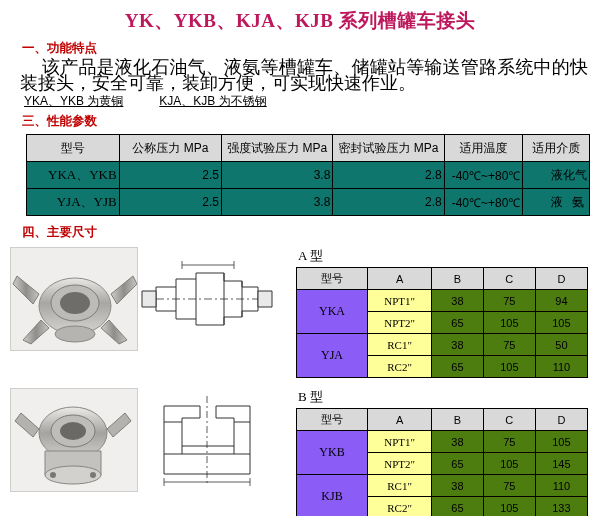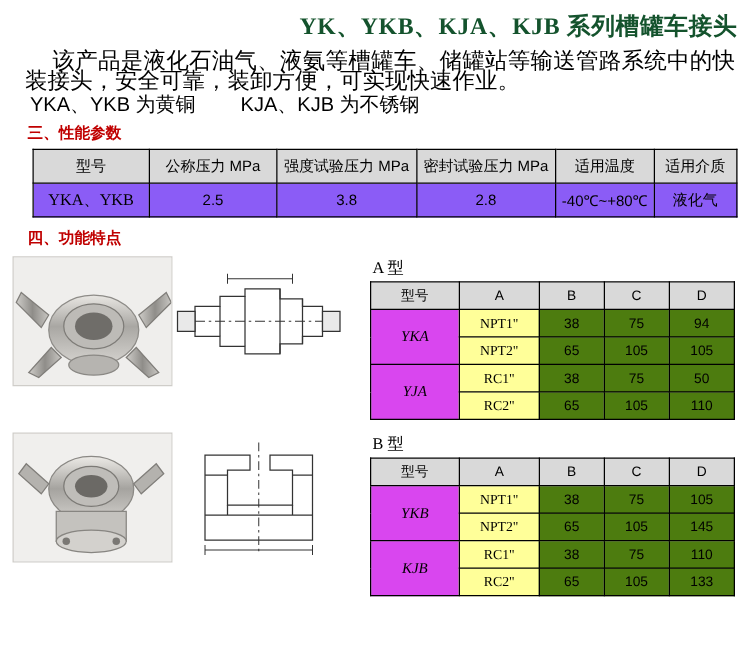--- a/index.html
+++ b/index.html
@@ -16,48 +16,49 @@
     position: relative;
   }
   .page {
     width: 600px;
     height: 516px;
     position: relative;
     box-sizing: border-box;
     padding: 0 10px;
   }
   .title {
-    text-align: right;
+    text-align: center;
     font-size: 19px;
     font-weight: bold;
     font-family: "Liberation Serif", serif;
     letter-spacing: 0.5px;
     margin: 8px 0 6px 0;
-    color: #14532d;
+    color: #be185d;
   }
   .sec-head {
     color: #c00000;
     font-weight: bold;
     font-size: 12.5px;
     font-family: "Liberation Sans", sans-serif;
     margin: 3px 0 2px 12px;
   }
   .para {
     font-size: 18px;
     line-height: 16px;
     margin: 0 2px 0 10px;
     text-align: justify;
     font-family: "Liberation Sans", sans-serif;
   }
   .para .indent {
     padding-left: 22px;
   }
   .mat-line {
-    font-size: 16px;
+    font-size: 12px;
     margin: 2px 0 2px 14px;
+    text-decoration: underline;
   }
   .mat-line .gap {
     display: inline-block;
     width: 36px;
   }
 
   
   table.spec {
     border-collapse: collapse;
     margin: 4px 0 0 16px;
@@ -70,21 +71,22 @@
     text-align: center;
     height: 26px;
     font-family: "Liberation Sans", sans-serif;
     padding: 0 2px;
   }
   table.spec thead th {
     background: #d9d9d9;
     font-weight: normal;
   }
   table.spec tbody td {
-    background: #8b5cf6;
+    background: #0f766e;
+    text-align: right;
   }
   table.spec tbody td.name {
     font-family: "Liberation Serif", serif;
     font-size: 13px;
   }
   table.spec td.wide-sp {
     letter-spacing: 3px;
   }
 
   
@@ -141,40 +143,40 @@
     font-size: 11px;
     text-align: center;
     height: 19px;
     font-family: "Liberation Sans", sans-serif;
   }
   table.dim thead th {
     background: #d9d9d9;
     font-weight: normal;
   }
   table.dim td.model {
-    background: #d946ef;
+    background: #8b5cf6;
     font-family: "Liberation Serif", serif;
     font-size: 12px;
-    font-style: italic;
   }
   table.dim td.val {
     background: #4d7c0f;
   }
   table.dim td.thread {
     background: #ffff99;
     font-family: "Liberation Serif", serif;
   }
 </style>
 </head>
 <body>
 
 <div class="page">
 
   <div class="title">YK、YKB、KJA、KJB 系列槽罐车接头</div>
 
+  <div class="sec-head">一、功能特点</div>
   <div class="para"><span class="indent"></span><span>该产品是液化石油气、液氨等槽罐车、储罐站等输送管路系统中的快装接头，安全可靠，装卸方便，可实现快速作业。</span></div>
 
   <div class="mat-line">
     <span>YKA、YKB 为黄铜</span><span class="gap"></span><span>KJA、KJB 为不锈钢</span>
   </div>
 
   <div class="sec-head">三、性能参数</div>
 
   <table class="spec">
     <thead>
@@ -189,24 +191,32 @@
     </thead>
     <tbody>
       <tr>
         <td class="name">YKA、YKB</td>
         <td>2.5</td>
         <td>3.8</td>
         <td>2.8</td>
         <td>-40℃~+80℃</td>
         <td>液化气</td>
       </tr>
+      <tr>
+        <td class="name">YJA、YJB</td>
+        <td>2.5</td>
+        <td>3.8</td>
+        <td>2.8</td>
+        <td>-40℃~+80℃</td>
+        <td class="wide-sp">液 氨</td>
+      </tr>
     </tbody>
   </table>
 
-  <div class="sec-head" style="margin-top:8px">四、功能特点</div>
+  <div class="sec-head" style="margin-top:8px">四、主要尺寸</div>
 
   <div class="sec4">
 
     <div class="figs">
       <div class="left-col">
         <div class="photo-row">
           <div class="photo">
             <svg width="128" height="104" viewBox="0 0 128 104">
               <defs>
                 <linearGradient id="mg1" x1="0" y1="0" x2="0" y2="1">

